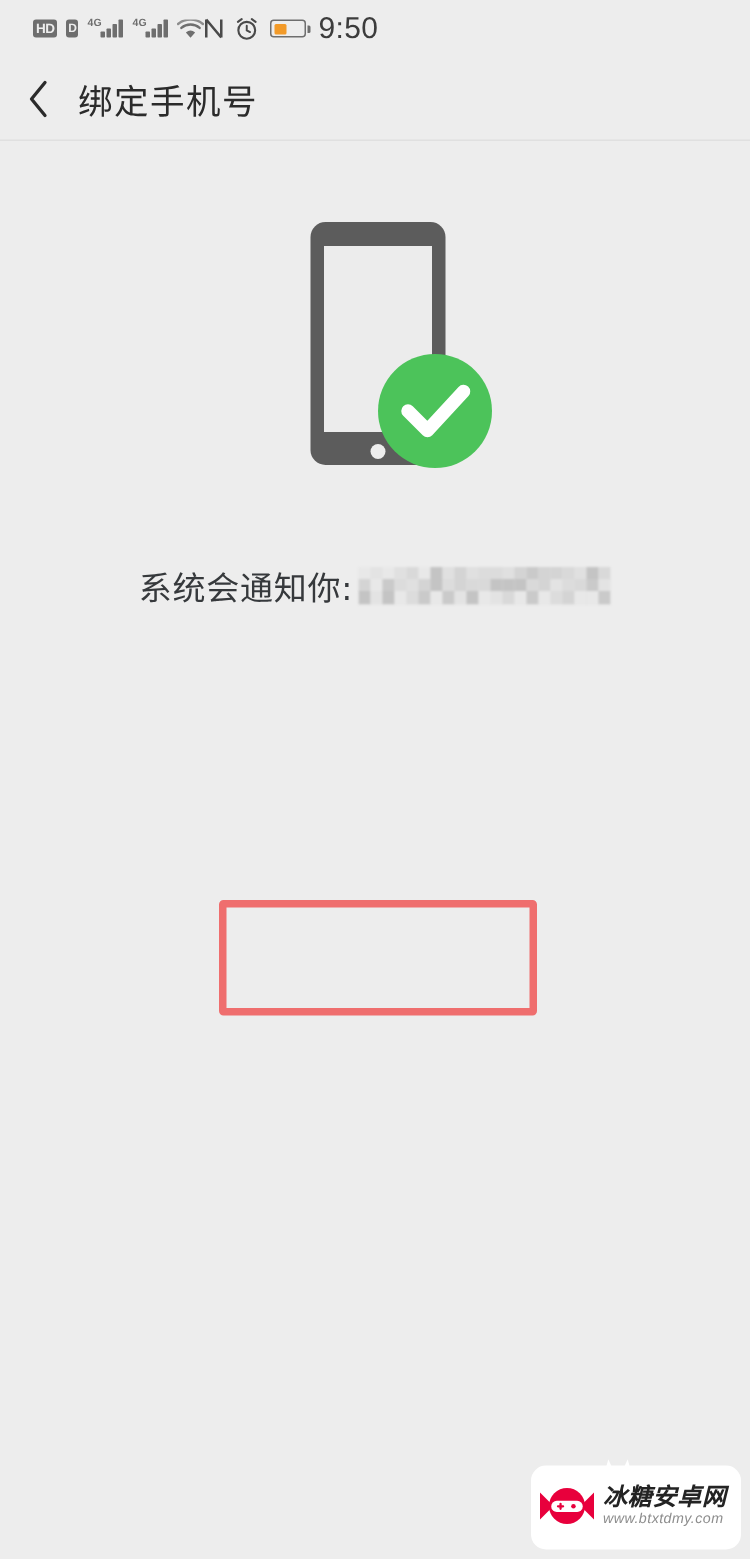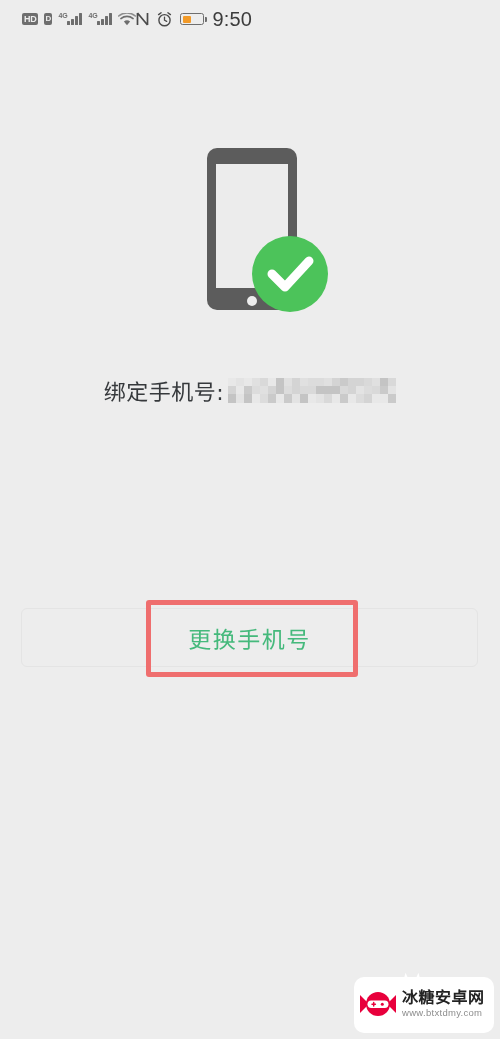--- a/index.html
+++ b/index.html
@@ -260,21 +260,21 @@
     width:24px; height:12px;
   }
   .wm-inner {
     position:absolute;
     left:4px; top:10px;
     width:132px; height:46px;
     display:flex;
     align-items:center;
     gap:4px;
   }
-  .wm-text { display:flex; flex-direction:column; justify-content:center; }
+  .wm-text { display:flex; flex-direction:column; justify-content:center;font-style:italic; }
   .wm-name {
     font-size:16px;
     font-weight:bold;
     color:#232323;
     letter-spacing:0.5px;
     line-height:1.1;
     font-family:"DejaVu Sans","Liberation Sans",sans-serif;
   }
   .wm-url {
     font-size:9.5px;
@@ -329,37 +329,45 @@
       </svg>
 
       <span class="battery">
         <span class="battery-fill" id="battery-fill" style="width: 45%; background: rgb(242, 154, 40);"></span>
       </span>
 
       <span class="clock">9:50</span>
     </div>
   </div>
 
+  <div class="header">
+    <div class="back-btn">
+      <svg width="16" height="28" viewBox="0 0 16 28">
+        <path d="M12 3 L3 14 L12 25" stroke="#2b2b2b" stroke-width="2.2" fill="none" stroke-linecap="round" stroke-linejoin="round"></path>
+      </svg>
+    </div>
+    <div class="page-title">绑定手机号</div>
+  </div>
 
   <div class="illustration">
     <svg class="phone-art" width="145" height="180" viewBox="0 0 145 180">
 
       <rect x="12" y="8" width="90" height="162" rx="10" ry="10" fill="#5c5c5c"></rect>
 
       <rect x="21" y="24" width="72" height="124" fill="#ececec"></rect>
 
       <circle cx="57" cy="161" r="5" fill="#ededed"></circle>
 
       <circle cx="95" cy="134" r="38" fill="#4cc35a"></circle>
       <path d="M77 134 L90 147 L114 121" stroke="#ffffff" stroke-width="9" fill="none" stroke-linecap="round" stroke-linejoin="round"></path>
     </svg>
   </div>
 
   <div class="bound-row">
-    <span class="bound-label">绑定手机号:</span>
+    <span class="bound-label">系统会通知你:</span>
     <span class="bound-number-masked" id="masked-number">
         <span class="mblk" style="left: 0px; top: 0px; width: 8px; height: 9px; background: rgb(232, 232, 232);"></span>
         <span class="mblk" style="left: 8px; top: 0px; width: 8px; height: 9px; background: rgb(227, 227, 227);"></span>
         <span class="mblk" style="left: 16px; top: 0px; width: 8px; height: 9px; background: rgb(232, 232, 232);"></span>
         <span class="mblk" style="left: 24px; top: 0px; width: 8px; height: 9px; background: rgb(224, 224, 224);"></span>
         <span class="mblk" style="left: 32px; top: 0px; width: 8px; height: 9px; background: rgb(217, 217, 217);"></span>
         <span class="mblk" style="left: 40px; top: 0px; width: 8px; height: 9px; background: rgb(232, 232, 232);"></span>
         <span class="mblk" style="left: 48px; top: 0px; width: 8px; height: 9px; background: rgb(196, 196, 196);"></span>
         <span class="mblk" style="left: 56px; top: 0px; width: 8px; height: 9px; background: rgb(224, 224, 224);"></span>
         <span class="mblk" style="left: 64px; top: 0px; width: 8px; height: 9px; background: rgb(212, 212, 212);"></span>
@@ -415,23 +423,20 @@
         <span class="mblk" style="left: 128px; top: 16.6667px; width: 8px; height: 9px; background: rgb(220, 220, 220);"></span>
         <span class="mblk" style="left: 136px; top: 16.6667px; width: 8px; height: 9px; background: rgb(212, 212, 212);"></span>
         <span class="mblk" style="left: 144px; top: 16.6667px; width: 8px; height: 9px; background: rgb(232, 232, 232);"></span>
         <span class="mblk" style="left: 152px; top: 16.6667px; width: 8px; height: 9px; background: rgb(232, 232, 232);"></span>
         <span class="mblk" style="left: 160px; top: 16.6667px; width: 8px; height: 9px; background: rgb(202, 202, 202);"></span>
       </span>
   </div>
 
 
 
-  <button class="btn-secondary">
-    <span class="sec-label">更换手机号</span>
-  </button>
 
   <div class="annotation-box"></div>
 
   <div class="watermark">
     <div class="wm-bubble"></div>
     <svg class="wm-ears" width="24" height="13" viewBox="0 0 24 13">
       <path d="M2 13 L5 2 L10 13 Z" fill="#ffffff"></path>
       <path d="M14 13 L19 2 L22 13 Z" fill="#ffffff"></path>
     </svg>
     <div class="wm-inner">

